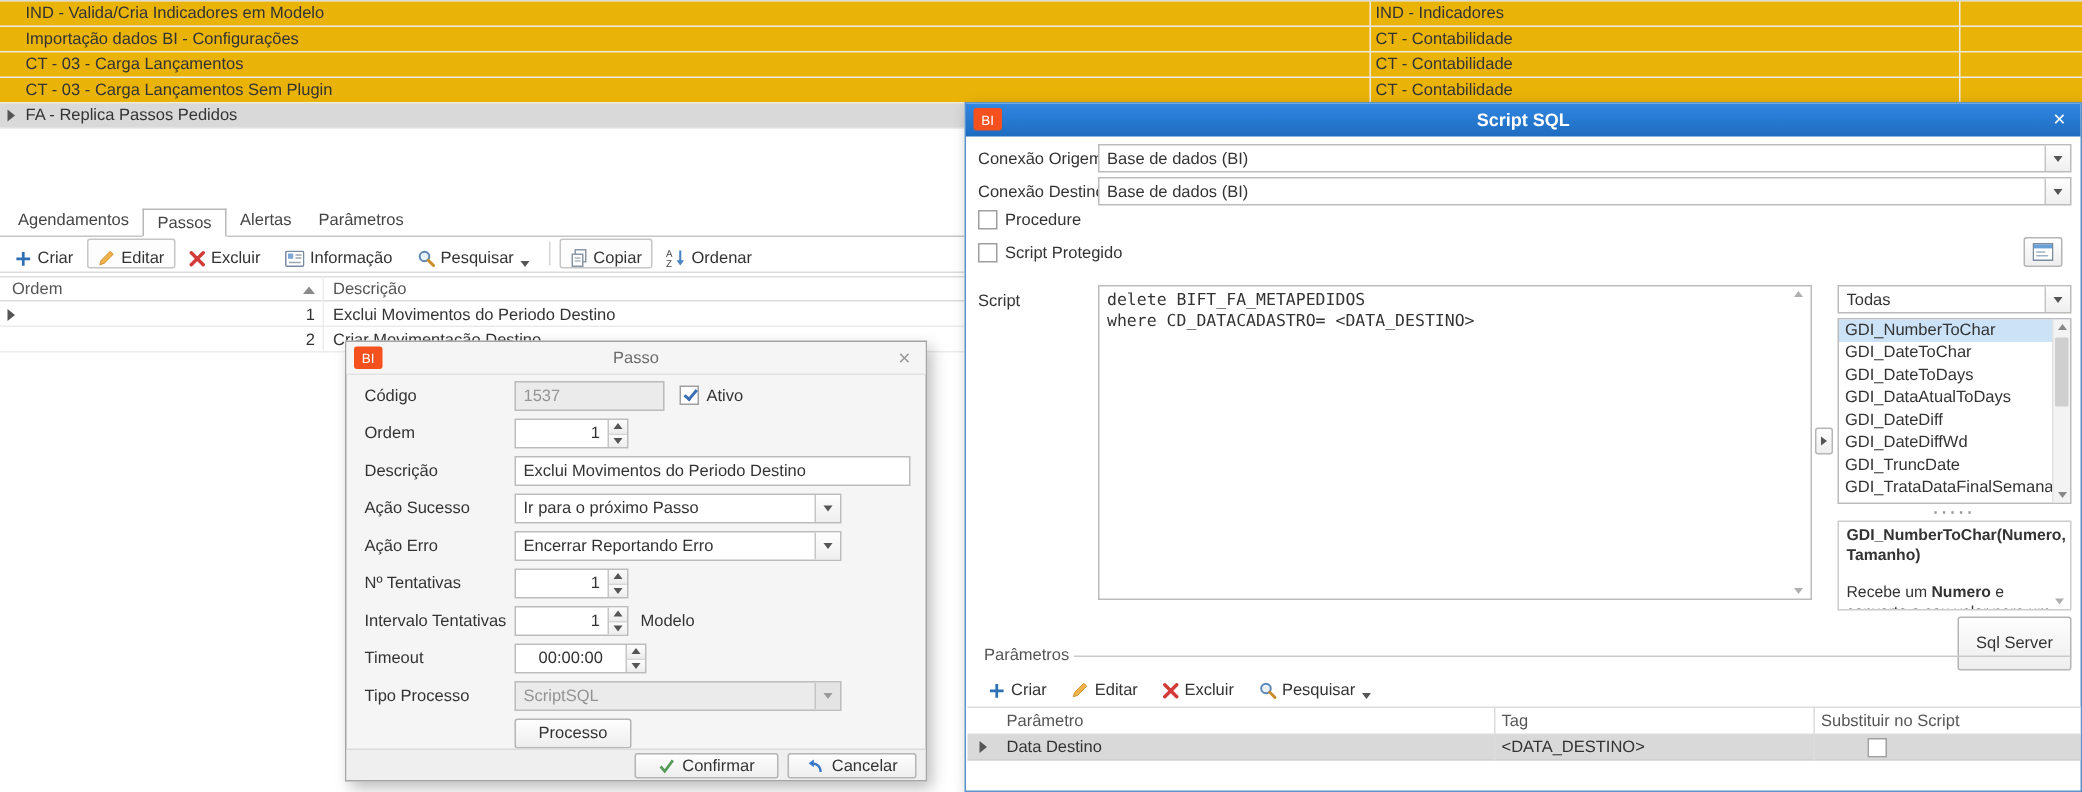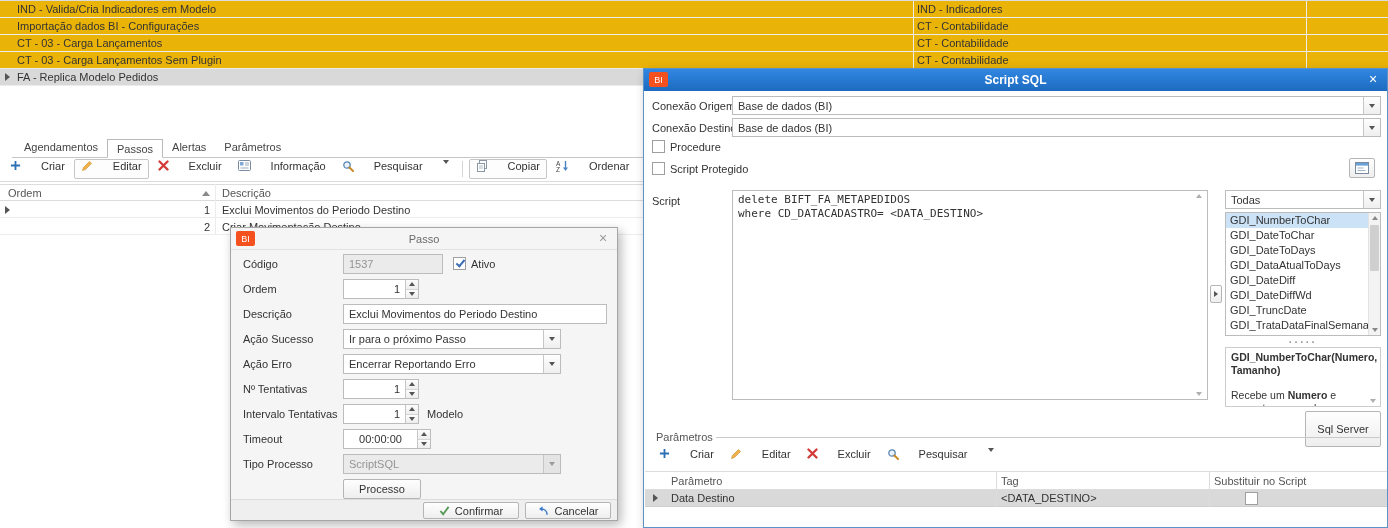--- a/index.html
+++ b/index.html
@@ -12,28 +12,28 @@
 
 .trow{position:absolute;left:0;width:1388px;height:17px;border-bottom:1px solid #ececec;background:#eab308}
 .trow.sel{background:#d9d9d9}
 .trow .c1{position:absolute;left:17px;top:2px;white-space:nowrap}
 .trow .c2{position:absolute;left:917px;top:2px;white-space:nowrap}
 .vsep{position:absolute;width:1px;background:#ececec}
 .rowind{position:absolute;left:5px;top:50%;margin-top:-4px;width:0;height:0;
   border-left:5px solid #555;border-top:4px solid transparent;border-bottom:4px solid transparent}
 
 
-.tabs{position:absolute;left:12px;top:139px;width:643px;height:19px;border-bottom:1px solid #c6c6c6;
+.tabs{position:absolute;left:0;top:139px;width:643px;height:19px;border-bottom:1px solid #c6c6c6;
   display:flex;align-items:center;padding-left:3px}
 .tab{height:18px;line-height:17px;padding:0 9px;color:#444}
 .tab.active{background:#fff;border:1px solid #b9b9b9;border-bottom:1px solid #fff;height:19px;margin-bottom:-1px;line-height:18px}
 
 
 .tbar{position:absolute;display:flex;align-items:center;gap:2px}
-.tbtn{display:inline-flex;align-items:flex-start;gap:20px;height:20px;padding:0 6px;
+.tbtn{display:inline-flex;align-items:flex-end;gap:4px;height:20px;padding:0 6px;
   border:1px solid transparent;border-radius:2px;white-space:nowrap;background:transparent}
 .tbtn.hot{background:linear-gradient(#fff3d8,#ffde9d);border-color:#dfa64f}
 .tbtn.framed{border-color:#c6c6c6;background:#fdfdfd}
 .tsepv{width:1px;height:16px;background:#d5d5d5;margin:0 4px}
 .dar{width:0;height:0;border-left:3.5px solid transparent;border-right:3.5px solid transparent;border-top:4px solid #555}
 .hline{position:absolute;height:1px;background:#dcdcdc}
 .ic{display:inline-flex;align-items:center;justify-content:center}
 
 
 .gh-text{color:#555;white-space:nowrap}
@@ -115,21 +115,21 @@
   <div class="trow" style="top:35px">
     <span class="c1">CT - 03 - Carga Lançamentos</span>
     <span class="c2">CT - Contabilidade</span>
   </div>
   <div class="trow" style="top:52px">
     <span class="c1">CT - 03 - Carga Lançamentos Sem Plugin</span>
     <span class="c2">CT - Contabilidade</span>
   </div>
   <div class="trow sel" style="top:69px">
     <span class="rowind"></span>
-    <span class="c1">FA - Replica Modelo Pedidos</span>
+    <span class="c1">FA - Replica Passos Pedidos</span>
     <span class="c2"></span>
   </div>
   <div class="vsep" style="left:913px;top:1px;height:85px"></div>
   <div class="vsep" style="left:1306px;top:1px;height:85px"></div>
 
   <div class="tabs">
     <span class="tab">Agendamentos</span>
     <span class="tab active">Passos</span>
     <span class="tab">Alertas</span>
     <span class="tab">Parâmetros</span>

